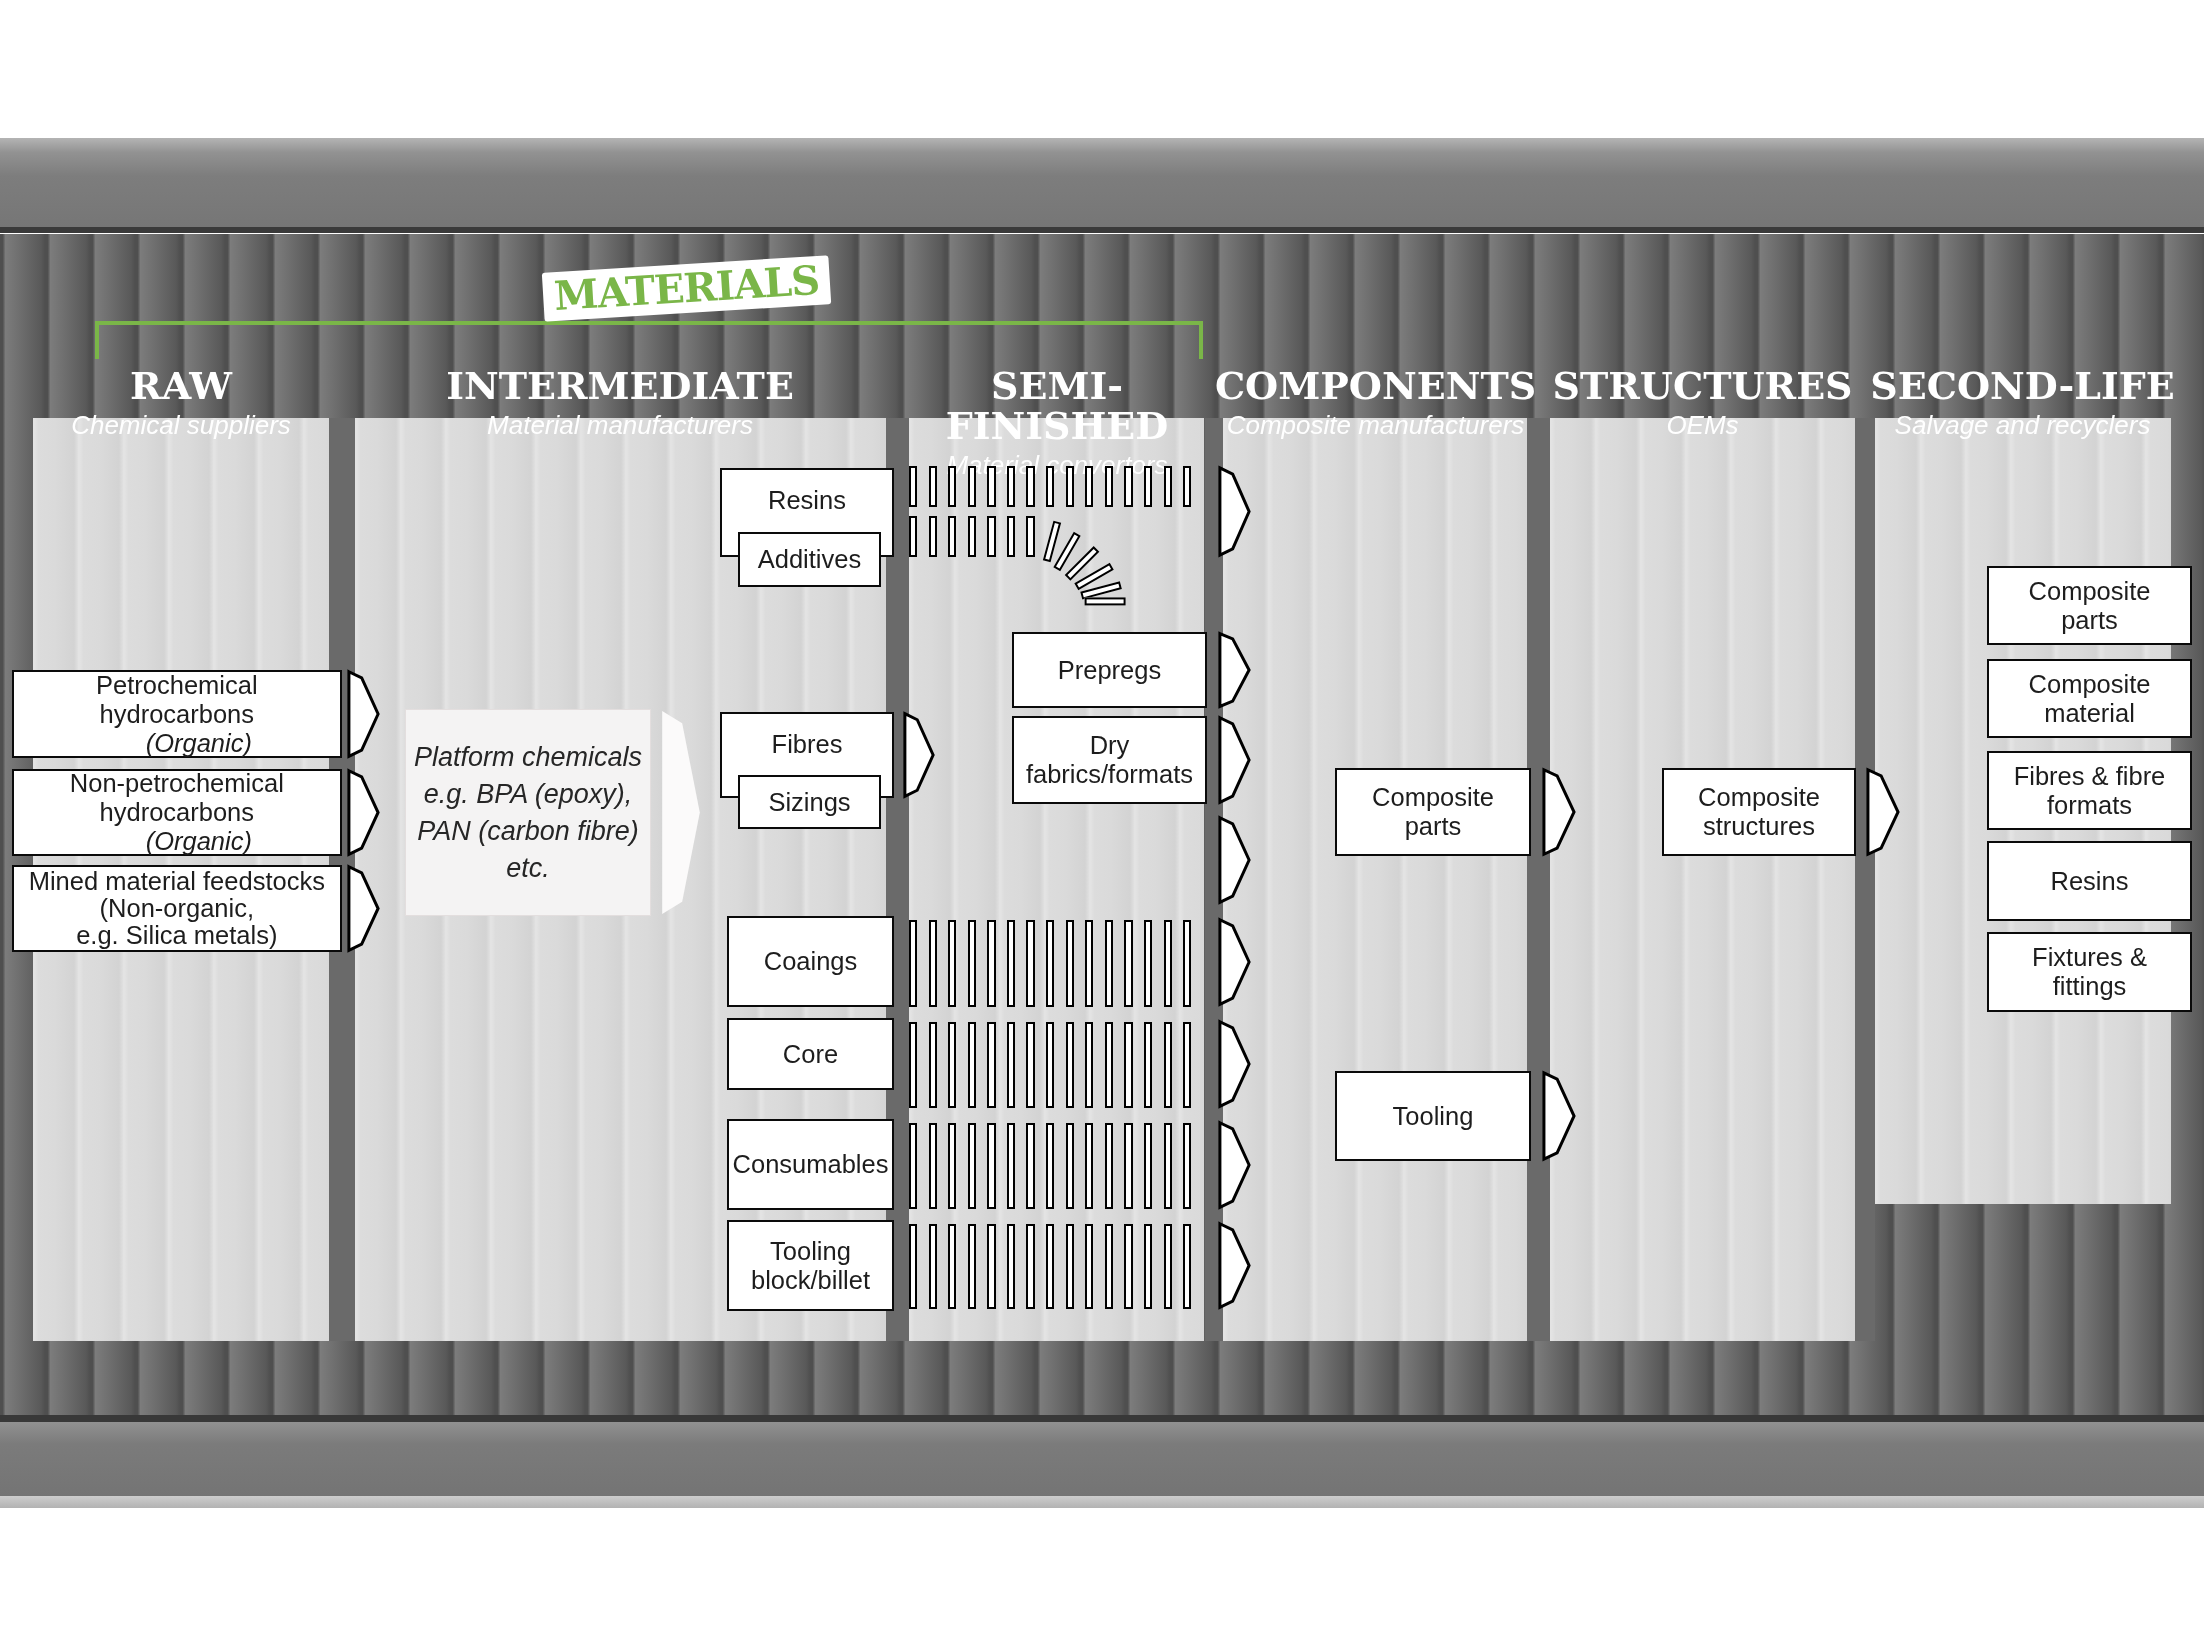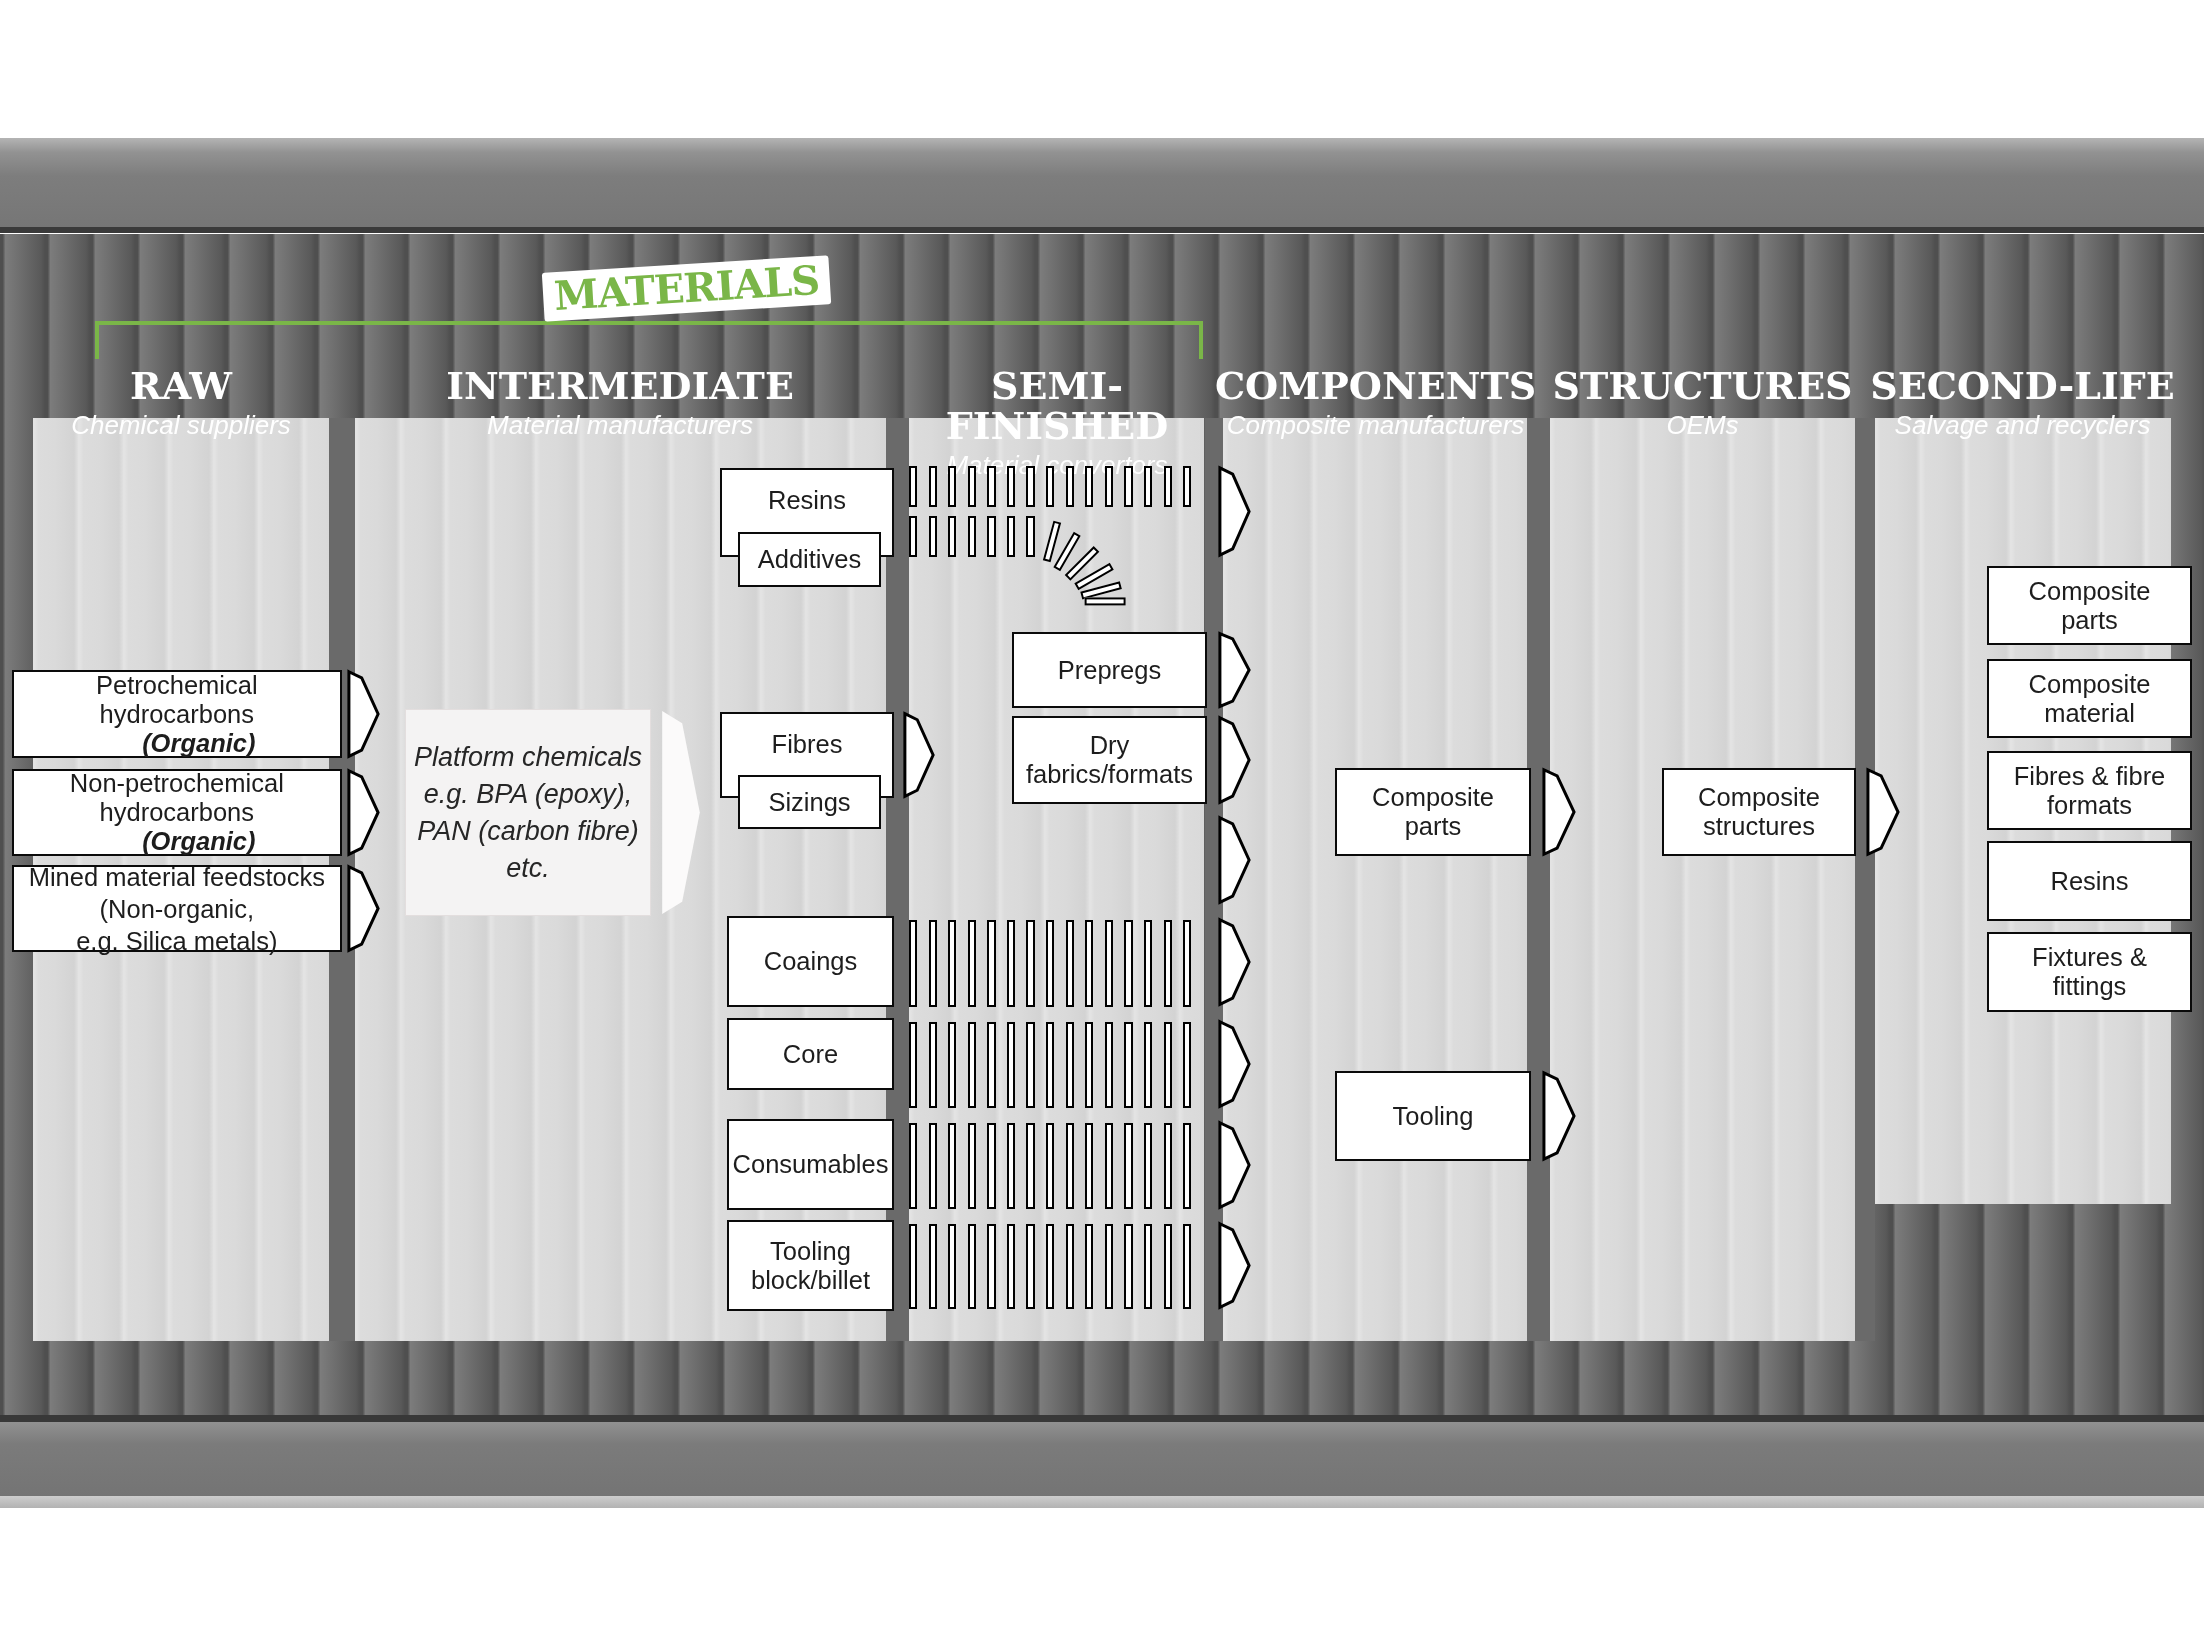--- a/index.html
+++ b/index.html
@@ -26,21 +26,21 @@
   .colhead .subtitle{font-style:italic;font-size:26px;line-height:29px;margin-top:4.5px;}
   
   .bracket{position:absolute;background:#7ab648;}
   .materials-label{position:absolute;left:543px;top:264px;transform:rotate(-3.5deg);
     background:#ffffff;color:#7ab648;font-family:"DejaVu Serif",serif;font-weight:700;
     font-size:40px;line-height:45px;padding:0.9px 11px 2.7px 11px;border-radius:2.7px;letter-spacing:-0.9px;}
   
   .box{position:absolute;box-sizing:border-box;background:#ffffff;border:2.7px solid #0a0a0a;
     display:flex;flex-direction:column;align-items:center;justify-content:center;
     text-align:center;color:#1d1d1d;font-size:25.5px;line-height:29px;white-space:pre-line;}
-  .box em{font-style:italic;font-weight:700;margin-left:44px;}
+  .box em{font-style:italic;font-weight:400;margin-left:44px;}
   .platform{position:absolute;box-sizing:border-box;background:#f4f3f3;border:0.9px solid #e3dede;
     display:flex;align-items:center;justify-content:center;text-align:center;
     font-style:italic;color:#262626;font-size:27px;line-height:37px;white-space:pre-line;}
   
   .arr{position:absolute;overflow:visible;}
   .arr path{fill:#ffffff;stroke:#000000;stroke-width:3;vector-effect:non-scaling-stroke;stroke-linejoin:miter;}
   .arr.pale path{fill:#fbfafa;stroke:none;}
   
   .bars{position:absolute;display:flex;gap:11.4px;}
   .bar{flex:0 0 8.2px;height:100%;background:#ffffff;border:2.3px solid #000000;box-sizing:border-box;}
@@ -208,21 +208,21 @@
   <div class="box" style="left:11.8px;top:670px;width:330px;height:88px;">
     <span>Petrochemical
 hydrocarbons</span>
     <em>(Organic)</em>
   </div>
   <div class="box" style="left:11.8px;top:769px;width:330px;height:87px;">
     <span>Non-petrochemical
 hydrocarbons</span>
     <em>(Organic)</em>
   </div>
-  <div class="box" style="left:11.8px;top:865px;width:330px;height:87px;line-height:32px;">
+  <div class="box" style="left:11.8px;top:865px;width:330px;height:87px;line-height:27px;">
     <span>Mined material feedstocks
 (Non-organic,
 e.g. Silica metals)</span>
   </div>
 
   <div class="platform" style="left:405px;top:709px;width:246px;height:207px;">Platform chemicals
 e.g. BPA (epoxy),
 PAN (carbon fibre)
 etc.</div>
   <div class="box" style="left:720px;top:468px;width:174px;height:89px;padding-bottom:23.6px;">Resins</div>

